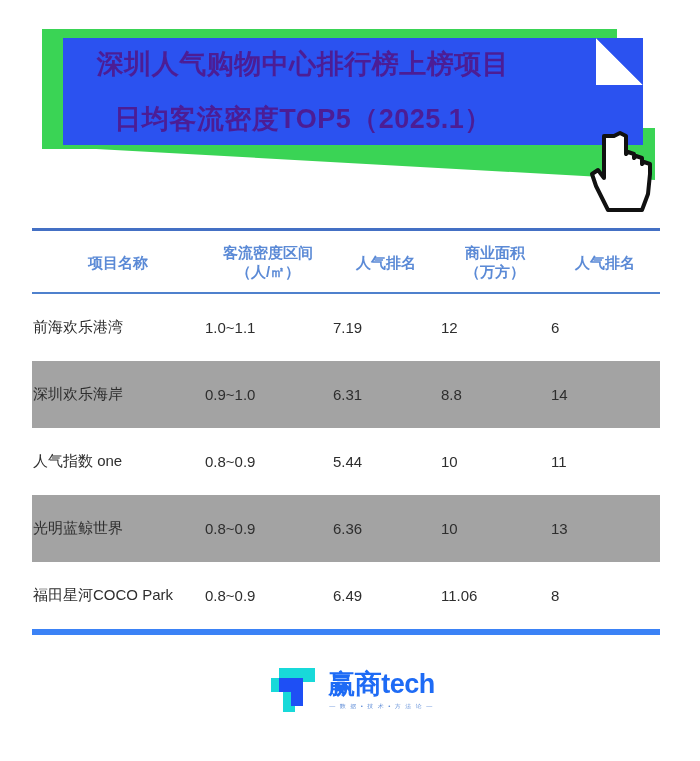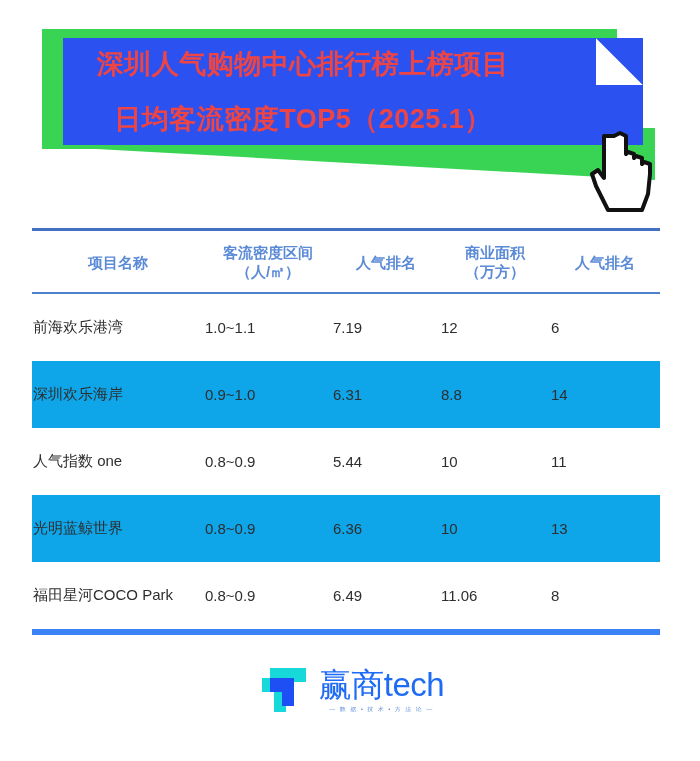--- a/index.html
+++ b/index.html
@@ -63,21 +63,21 @@
   .banner-title {
     position: absolute;
     left: 63px;
     top: 38px;
     width: 480px;
     height: 107px;
     display: flex;
     flex-direction: column;
     align-items: center;
     justify-content: center;
-    color: #ef4444;
+    color: #4c1d95;
     font-weight: bold;
     font-size: 27px;
     line-height: 1.42;
     letter-spacing: 0.5px;
     white-space: nowrap;
   }
   .banner-title .line2 { margin-top: 16px; }
 
   
   .hand-cursor {
@@ -115,21 +115,21 @@
   }
   table.data tbody td {
     height: 65px;
     color: #2e2e2e;
     font-size: 15px;
     text-align: left;
     vertical-align: middle;
     border: none;
   }
   table.data tbody tr.alt td {
-    background: #0ea5e9;
+    background: #a3a3a3;
   }
   table.data tbody tr:last-child {
     border-bottom: 6px solid #3b82f6;
   }
   .hdr-sub {
     display: block;
     font-weight: bold;
   }
 
   
@@ -143,22 +143,22 @@
     justify-content: center;
     gap: 7px;
   }
   .logo-mark { width: 56px; height: 56px; display: block; }
   .logo-text-block {
     display: flex;
     flex-direction: column;
     align-items: center;
   }
   .logo-text {
-    font-size: 33px;
-    font-weight: normal;
+    font-size: 27px;
+    font-weight: bold;
     color: #1e6bf5;
     letter-spacing: -0.5px;
     line-height: 1;
     white-space: nowrap;
     text-align: center;
   }
   .logo-tagline {
     margin-top: 5px;
     font-size: 6px;
     color: #5b8ad6;

